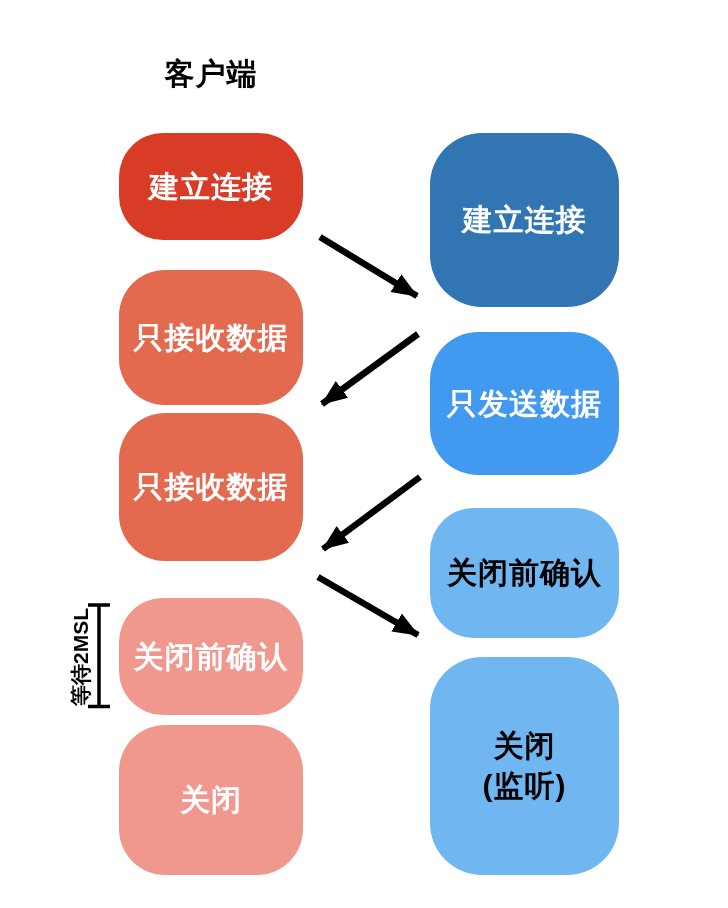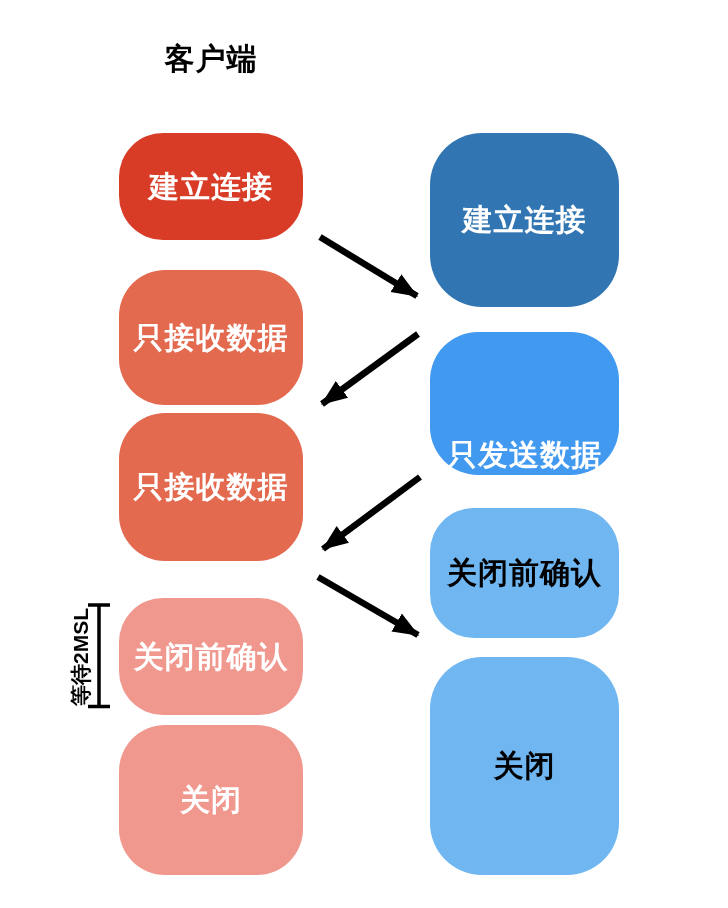--- a/index.html
+++ b/index.html
@@ -12,21 +12,21 @@
     overflow: hidden;
   }
   .col-header {
     position: absolute;
     font-size: 30px;
     font-weight: bold;
     color: #000000;
     text-align: center;
     letter-spacing: 1px;
   }
-  .hdr-client { left: 119px; top: 39px; width: 184px; }
+  .hdr-client { left: 119px; top: 54px; width: 184px; }
   .hdr-server { left: 430px; top: 47px; width: 189px; }
 
   .box {
     position: absolute;
     display: flex;
     align-items: center;
     justify-content: center;
     text-align: center;
   }
   .box-label {
@@ -39,21 +39,21 @@
 
   
   .c1 { left: 119px; top: 133px; width: 184px; height: 107px; border-radius: 44px; }
   .c2 { left: 119px; top: 270px; width: 184px; height: 135px; border-radius: 46px; }
   .c3 { left: 119px; top: 413px; width: 184px; height: 148px; border-radius: 46px; }
   .c4 { left: 119px; top: 598px; width: 184px; height: 117px; border-radius: 44px; }
   .c5 { left: 119px; top: 725px; width: 184px; height: 150px; border-radius: 46px; }
 
   
   .s1 { left: 430px; top: 133px; width: 189px; height: 174px; border-radius: 52px; }
-  .s2 { left: 430px; top: 332px; width: 189px; height: 143px; border-radius: 48px; align-items: flex-end; }
+  .s2 { left: 430px; top: 332px; width: 189px; height: 143px; border-radius: 48px; }
   .s3 { left: 430px; top: 508px; width: 189px; height: 130px; border-radius: 44px; }
   .s4 { left: 430px; top: 657px; width: 189px; height: 218px; border-radius: 52px; }
 
   .overlay {
     position: absolute;
     left: 0; top: 0;
     width: 728px; height: 908px;
     pointer-events: none;
   }
   .wait-label {
@@ -98,20 +98,21 @@
   </div>
   <div class="box s2" style="background: rgb(65, 153, 240);">
     <div class="box-label" style="color: rgb(255, 255, 255);">只发送数据</div>
   </div>
   <div class="box s3" style="background: rgb(112, 183, 242);">
     <div class="box-label" style="color: rgb(0, 0, 0);">关闭前确认</div>
   </div>
   <div class="box s4" style="background: rgb(112, 183, 242);">
     <div class="box-label" style="color: rgb(0, 0, 0);">
       <span>关闭</span>
+      <span>(监听)</span>
     </div>
   </div>
 
   <div class="wait-label">等待2MSL</div>
 
   <svg class="overlay" width="728" height="908" viewBox="0 0 728 908" xmlns="http://www.w3.org/2000/svg">
     <defs>
       <marker id="ah" viewBox="0 0 10 10" refX="9.5" refY="5" markerWidth="4" markerHeight="4" orient="auto">
         <path d="M0,1 L10,5 L0,9 Z" fill="#000000"></path>
       </marker>

